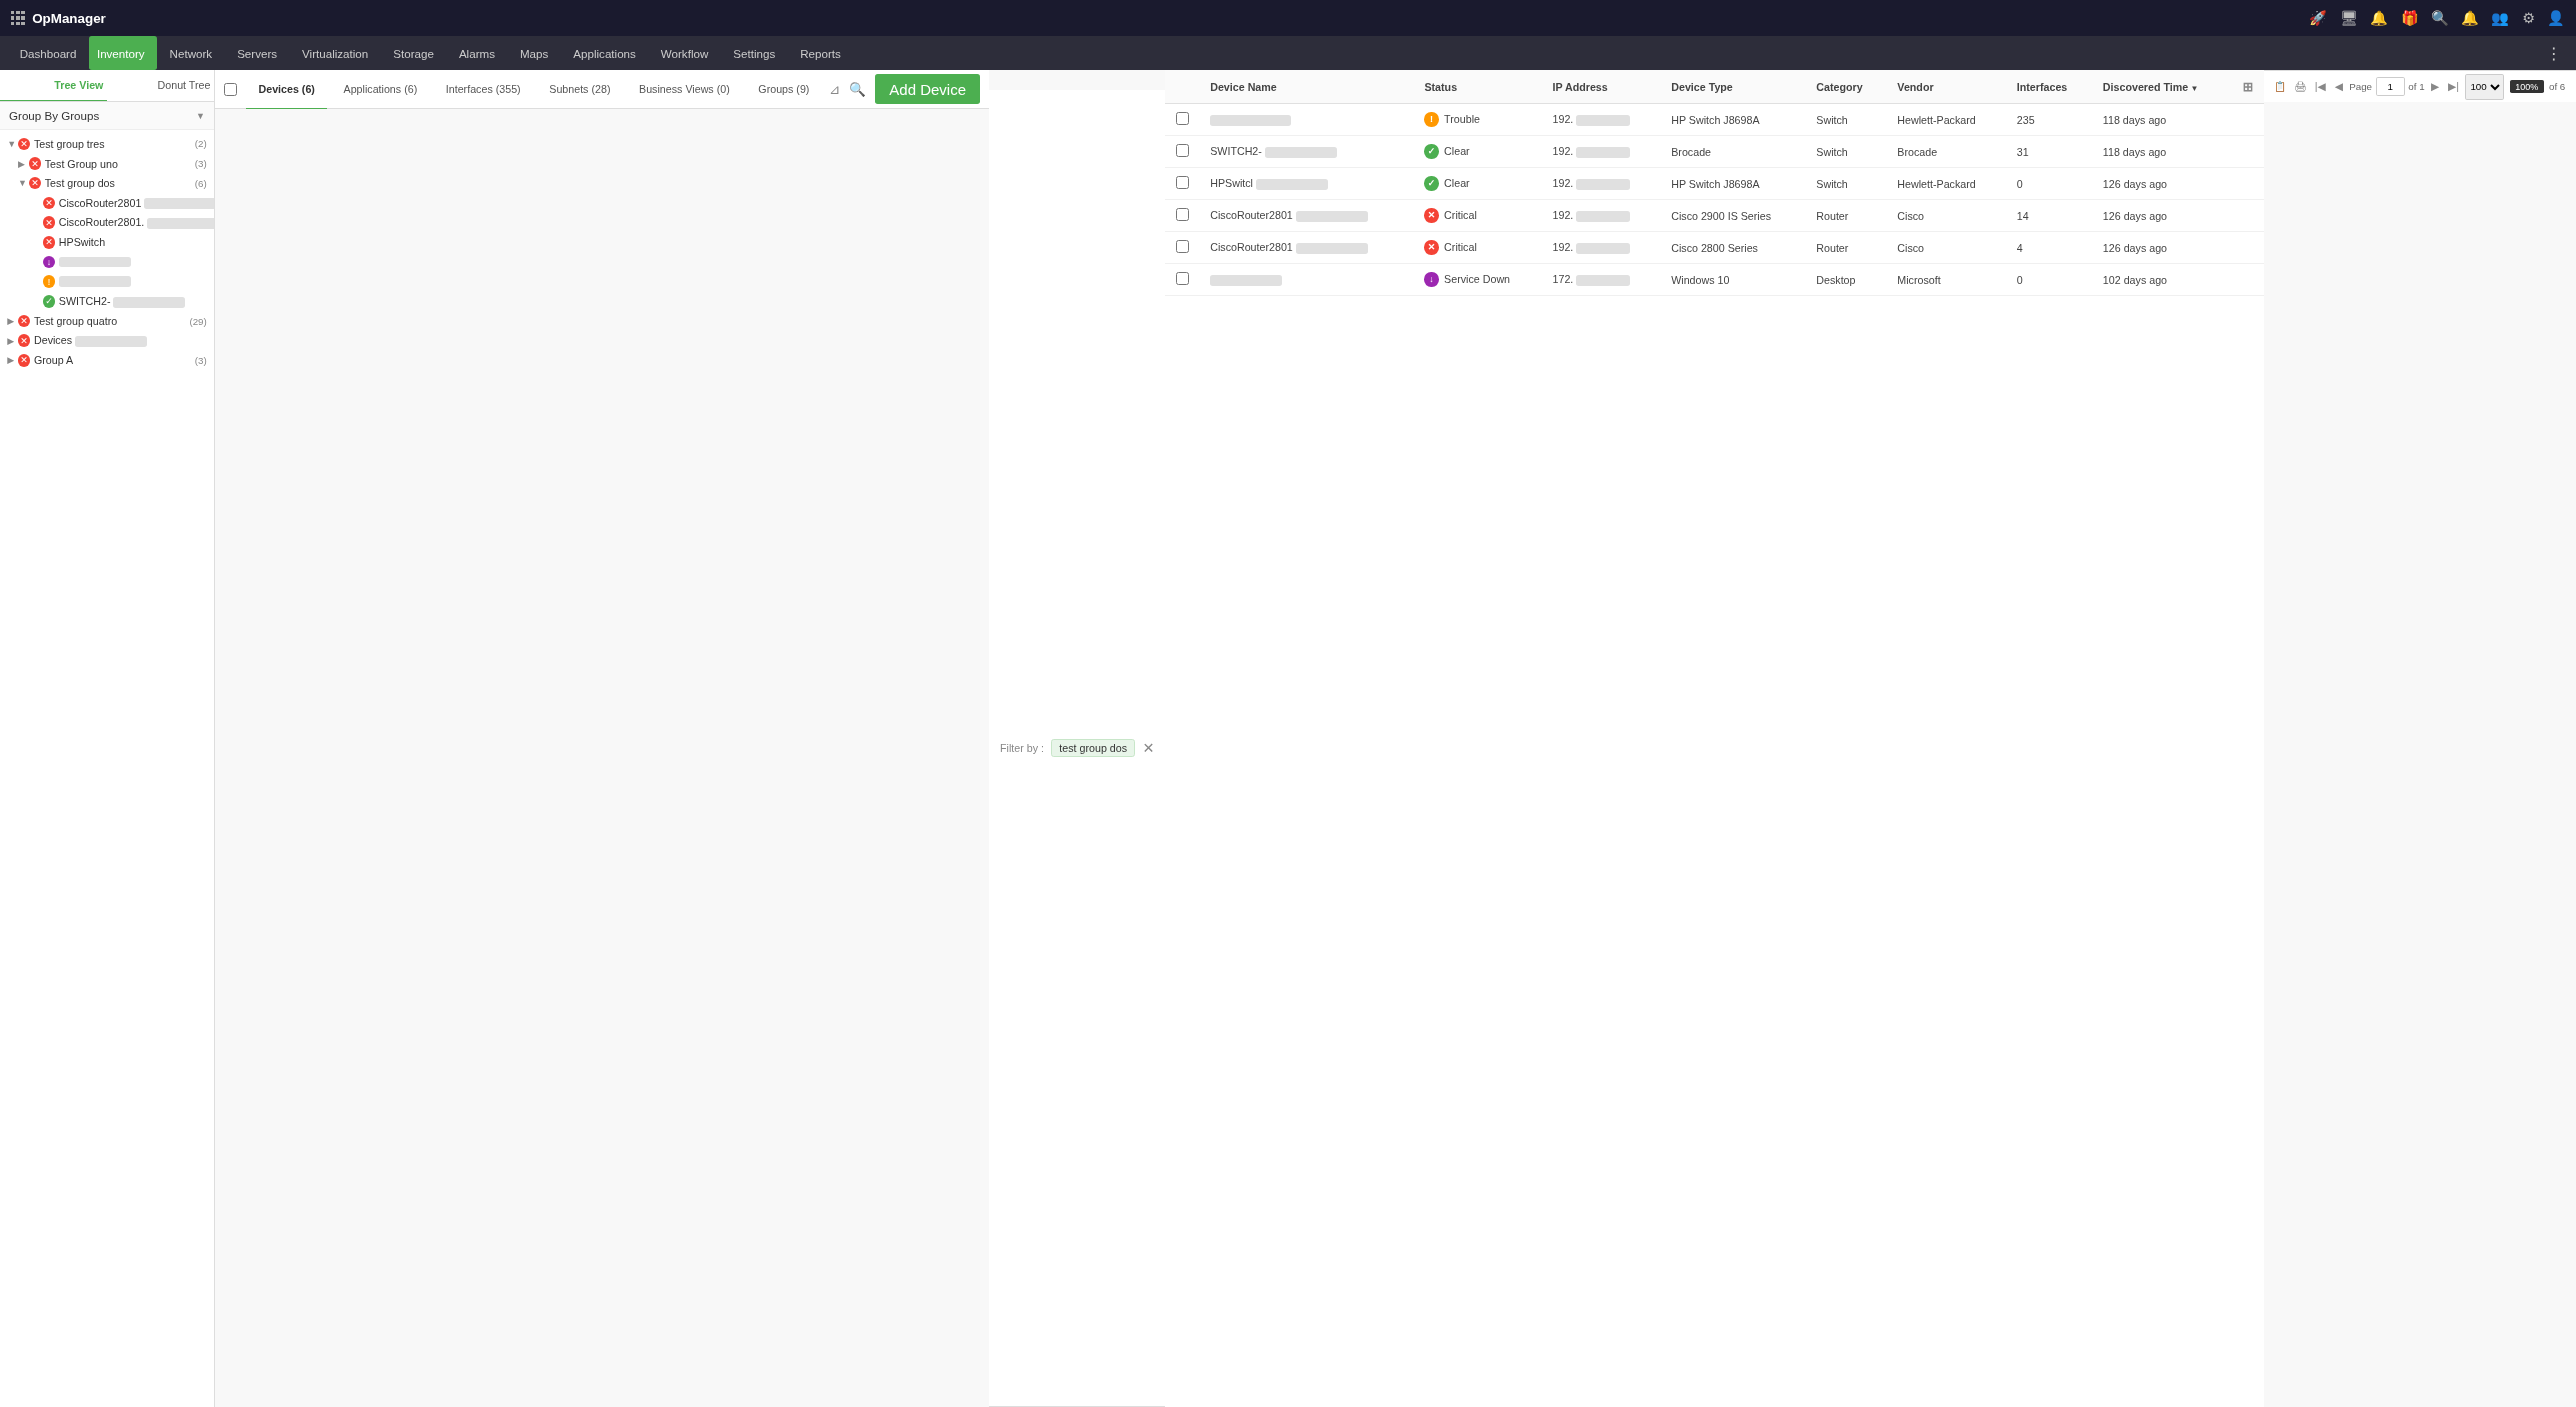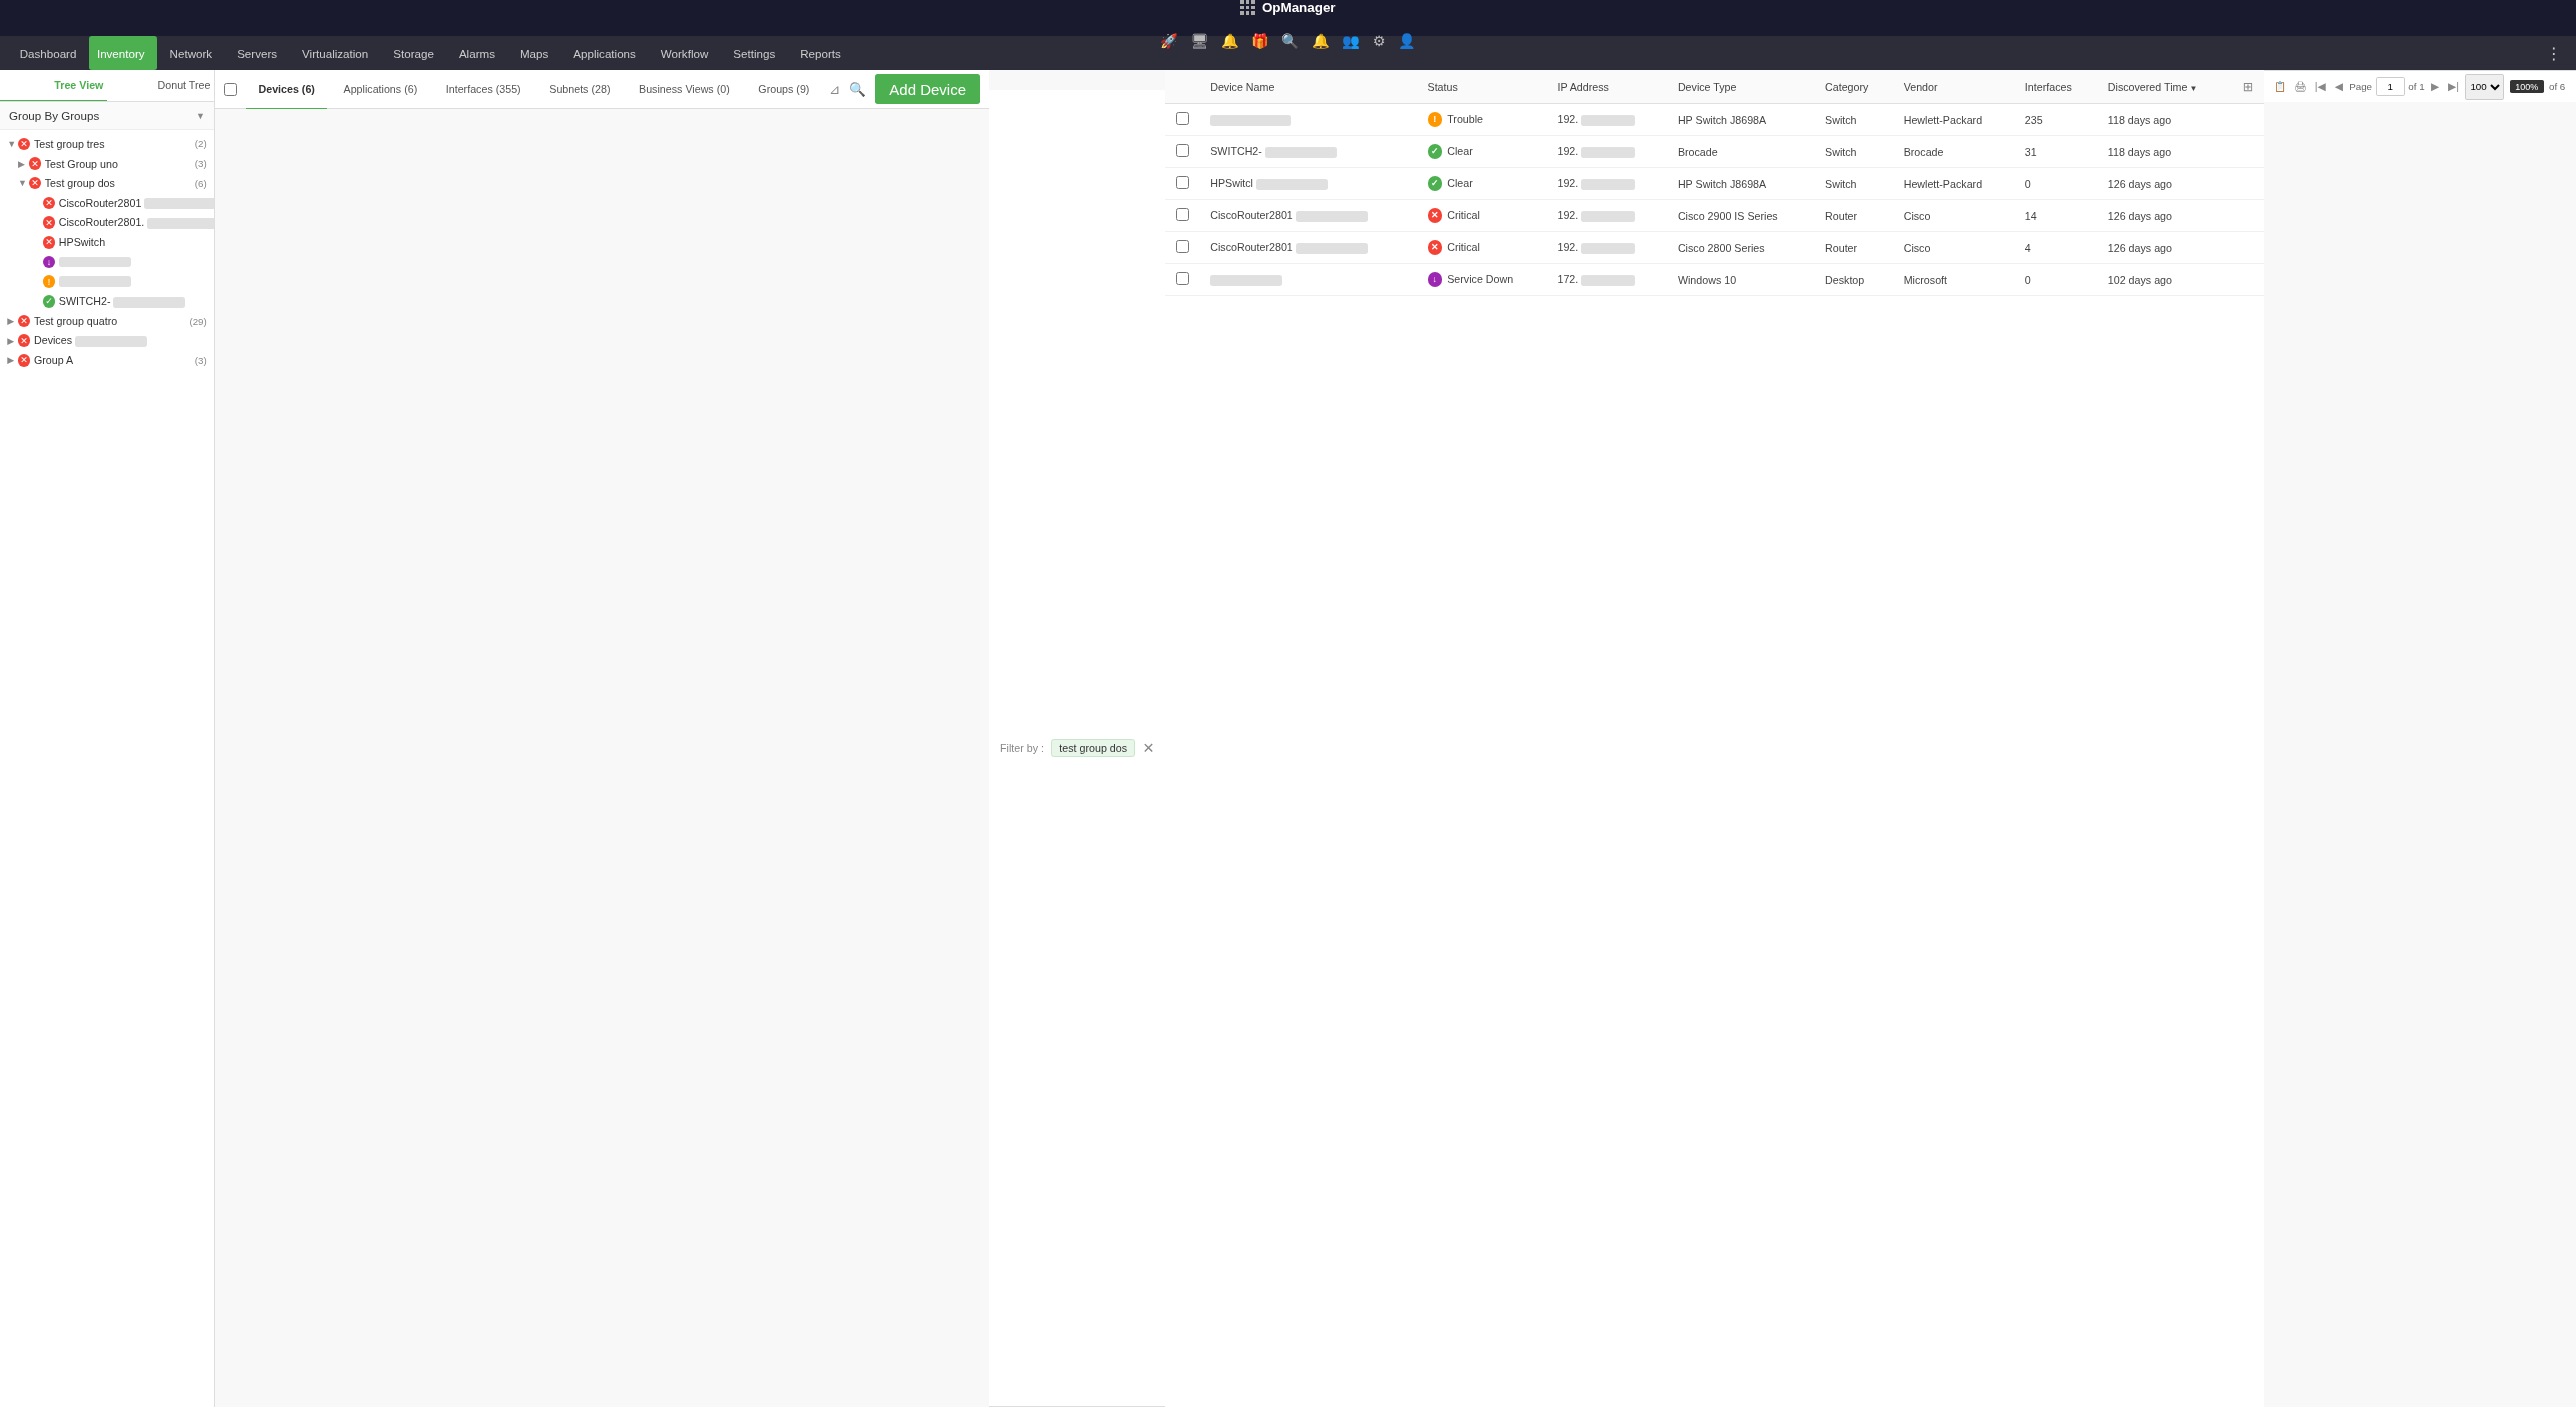--- a/index.html
+++ b/index.html
@@ -6,21 +6,20 @@
     body { background: #f0f0f0; font-size: 11.6px; color: #333; }
 
     
     .topbar {
       background: #1a1a2e;
       display: flex;
       align-items: center;
       height: 36px;
       padding: 0 10.7px;
       gap: 9px;
-      flex-direction: column;
     }
     .topbar-logo {
       color: #fff;
       font-size: 13.4px;
       font-weight: bold;
       display: flex;
       align-items: center;
       gap: 7.2px;
     }
     .topbar-logo .grid-icon {
@@ -237,21 +236,21 @@
       border-collapse: collapse;
       font-size: 10.7px;
     }
     thead tr {
       background: #fafafa;
       border-bottom: 0.9px solid #e0e0e0;
     }
     thead th {
       padding: 9px 10.7px;
       text-align: left;
-      font-weight: 400;
+      font-weight: 700;
       color: #444;
       white-space: nowrap;
       font-size: 10.7px;
     }
     thead th.checkbox-col { width: 32px; }
     thead th:last-child { width: 32px; }
     tbody tr { border-bottom: 0.9px solid #f0f0f0; }
     tbody td { padding: 8px 10.7px; color: #444; font-size: 10.7px; }
     .checkbox-cell { width: 32px; }
     .status-cell { display: flex; align-items: center; gap: 5.4px; }

